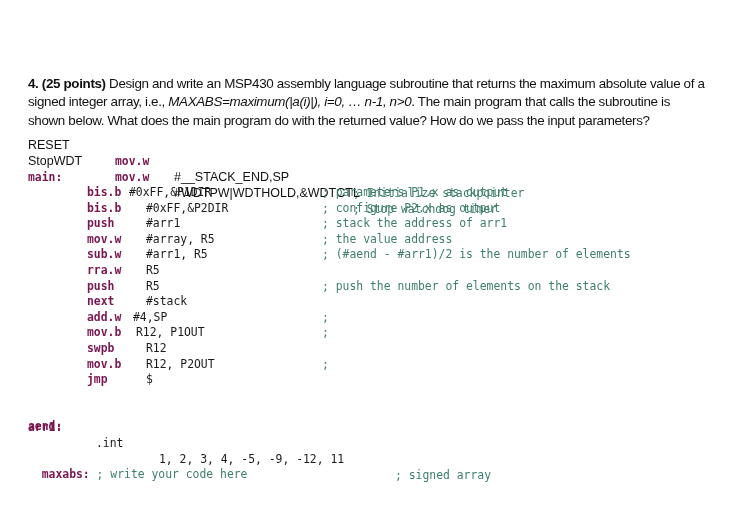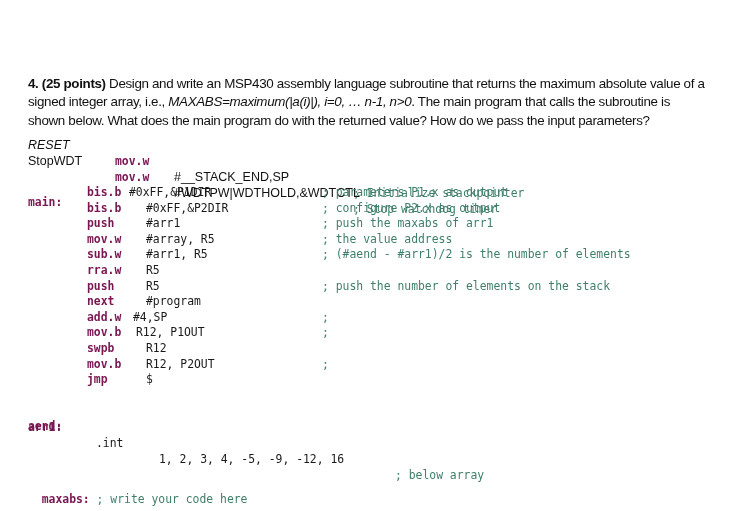--- a/index.html
+++ b/index.html
@@ -5,72 +5,72 @@
   html, body { margin:0; padding:0; background:#ffffff; }
   body { width:731px; height:511px; position:relative; overflow:hidden; }
   .question {
     position:absolute; left:28px; top:31px; width:680px;
     font-family:"Liberation Sans", sans-serif; font-size:13.4px; line-height:18.3px; color:#111;
     letter-spacing:-0.35px;
     margin-top:44px;
   }
   .question b { font-weight:bold; }
   .question i { font-style:italic; }
-  .code { font-family:"DejaVu Sans Mono", monospace; font-size:11.4px; color:#111;margin-top:25px; }
+  .code { font-family:"DejaVu Sans Mono", monospace; font-size:11.4px; color:#111; }
   .line { position:absolute; height:16px; line-height:16px; white-space:pre; }
   .kw { color:#7a1752; font-weight:bold; }
   .lbl { color:#7a1752; font-weight:bold; }
   .plain { color:#1a1a1a; }
   .cm { color:#3f7f6a; }
   .sans { font-family:"Liberation Sans", sans-serif; font-size:12.5px; color:#111; }
   .abs { position:absolute; }
 </style>
 </head>
 <body>
 
 <div class="question"><b>4.</b> <b>(25 points)</b><span> Design and write an MSP430 assembly language subroutine that returns the maximum absolute value of a signed integer array, i.e., </span><i>MAXABS=maximum(|a(i)|), i=0, … n-1, n&gt;0</i><span>. The main program that calls the subroutine is shown below. What does the main program do with the returned value? How do we pass the input parameters?</span></div>
 
 <div class="code">
   <div class="line" style="top:121px;left:28px;">
-    <span class="abs sans" style="left:0;font-style:italic;">RESET</span>
+    <span class="abs sans" style="left:0;">RESET</span>
     <span class="abs kw" style="left:87px;">mov.w</span>
     <span class="abs plain sans" style="left:146px;">#__STACK_END,SP</span>
     <span class="abs cm" style="left:325px;">; Initialize stackpointer</span>
   </div>
   <div class="line" style="top:137px;left:28px;">
     <span class="abs sans" style="left:0;">StopWDT</span>
     <span class="abs kw" style="left:87px;">mov.w</span>
     <span class="abs plain sans" style="left:146px;">#WDTPW|WDTHOLD,&amp;WDTCTL</span>
     <span class="abs cm" style="left:325px;">; Stop watchdog timer</span>
   </div>
 </div>
 
 <div class="code line lbl" style="top:169px;left:28px;">main:</div>
 
 <div class="code">
   <div class="line" style="top:184px;left:87px;"><span class="abs kw" style="left:0">bis.b</span><span class="abs plain" style="left:42px">#0xFF,&amp;P1DIR</span><span class="abs cm" style="left:235px">; parameters P1.x as output</span></div>
   <div class="line" style="top:200px;left:87px;"><span class="abs kw" style="left:0">bis.b</span><span class="abs plain" style="left:59px">#0xFF,&amp;P2DIR</span><span class="abs cm" style="left:235px">; configure P2.x as output</span></div>
-  <div class="line" style="top:215px;left:87px;"><span class="abs kw" style="left:0">push</span><span class="abs plain" style="left:59px">#arr1</span><span class="abs cm" style="left:235px">; push the maxabs of arr1</span></div>
+  <div class="line" style="top:215px;left:87px;"><span class="abs kw" style="left:0">push</span><span class="abs plain" style="left:59px">#arr1</span><span class="abs cm" style="left:235px">; stack the address of arr1</span></div>
   <div class="line" style="top:231px;left:87px;"><span class="abs kw" style="left:0">mov.w</span><span class="abs plain" style="left:59px">#array, R5</span><span class="abs cm" style="left:235px">; the value address</span></div>
   <div class="line" style="top:246px;left:87px;"><span class="abs kw" style="left:0">sub.w</span><span class="abs plain" style="left:59px">#arr1, R5</span><span class="abs cm" style="left:235px">; (#aend - #arr1)/2 is the number of elements</span></div>
   <div class="line" style="top:262px;left:87px;"><span class="abs kw" style="left:0">rra.w</span><span class="abs plain" style="left:59px">R5</span><span class="abs cm" style="left:235px"></span></div>
   <div class="line" style="top:278px;left:87px;"><span class="abs kw" style="left:0">push</span><span class="abs plain" style="left:59px">R5</span><span class="abs cm" style="left:235px">; push the number of elements on the stack</span></div>
-  <div class="line" style="top:293px;left:87px;"><span class="abs kw" style="left:0">next</span><span class="abs plain" style="left:59px">#program</span><span class="abs cm" style="left:235px"></span></div>
+  <div class="line" style="top:293px;left:87px;"><span class="abs kw" style="left:0">next</span><span class="abs plain" style="left:59px">#stack</span><span class="abs cm" style="left:235px"></span></div>
   <div class="line" style="top:309px;left:87px;"><span class="abs kw" style="left:0">add.w</span><span class="abs plain" style="left:46px">#4,SP</span><span class="abs cm" style="left:235px">;</span></div>
   <div class="line" style="top:324px;left:87px;"><span class="abs kw" style="left:0">mov.b</span><span class="abs plain" style="left:49px">R12, P1OUT</span><span class="abs cm" style="left:235px">;</span></div>
   <div class="line" style="top:340px;left:87px;"><span class="abs kw" style="left:0">swpb</span><span class="abs plain" style="left:59px">R12</span><span class="abs cm" style="left:235px"></span></div>
   <div class="line" style="top:356px;left:87px;"><span class="abs kw" style="left:0">mov.b</span><span class="abs plain" style="left:59px">R12, P2OUT</span><span class="abs cm" style="left:235px">;</span></div>
   <div class="line" style="top:371px;left:87px;"><span class="abs kw" style="left:0">jmp</span><span class="abs plain" style="left:59px">$</span><span class="abs cm" style="left:235px"></span></div>
 </div>
 
 <div class="code">
   <div class="line" style="top:403px;left:28px;">
     <span class="abs lbl" style="left:0">arr1:</span>
     <span class="abs plain" style="left:68px">.int</span>
-    <span class="abs plain" style="left:131px">1, 2, 3, 4, -5, -9, -12, 16</span>
-    <span class="abs cm" style="left:367px">; below array</span>
+    <span class="abs plain" style="left:131px">1, 2, 3, 4, -5, -9, -12, 11</span>
+    <span class="abs cm" style="left:367px">; signed array</span>
   </div>
   <div class="line lbl" style="top:418px;left:28px;">aend:</div>
 </div>
 
 <div class="code line" style="top:450px;left:28px;text-align:right;">
   <span class="lbl">maxabs:</span> <span class="cm">; write your code here</span>
 </div>
 
 </body></html>

